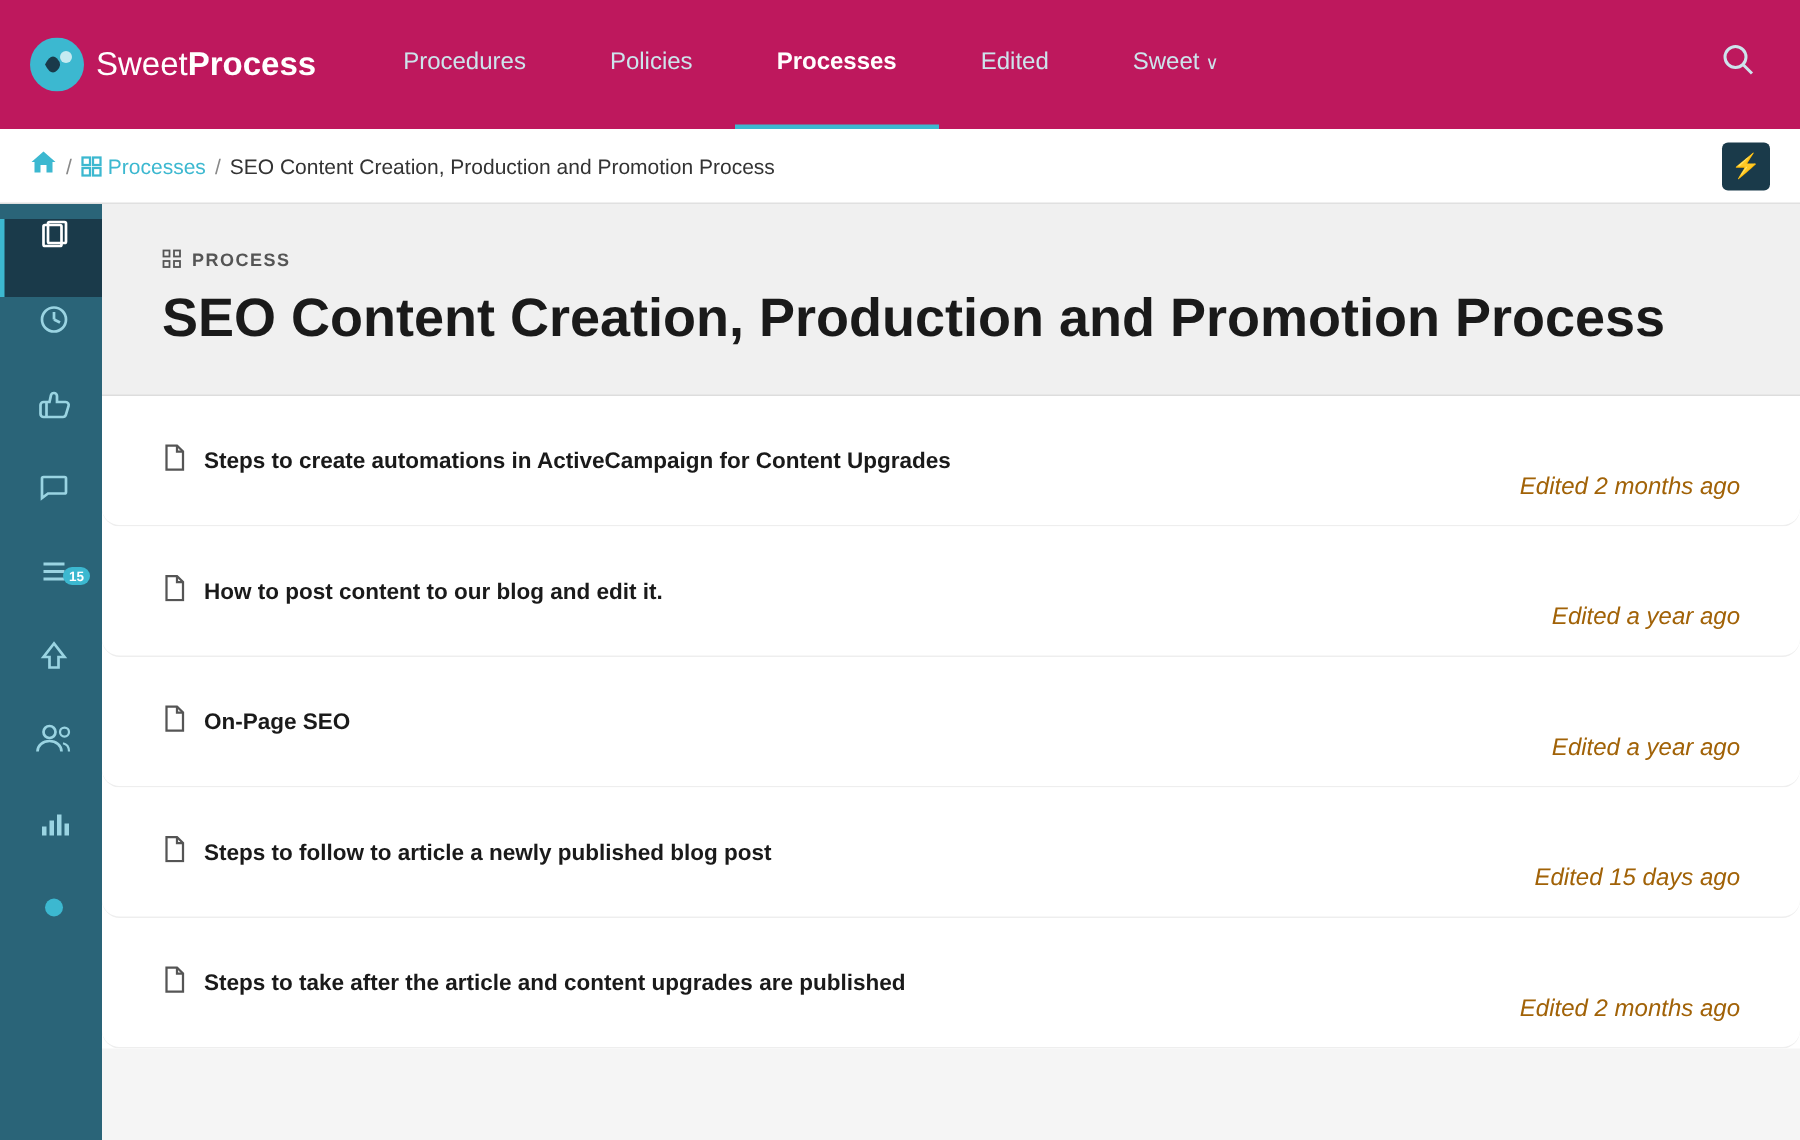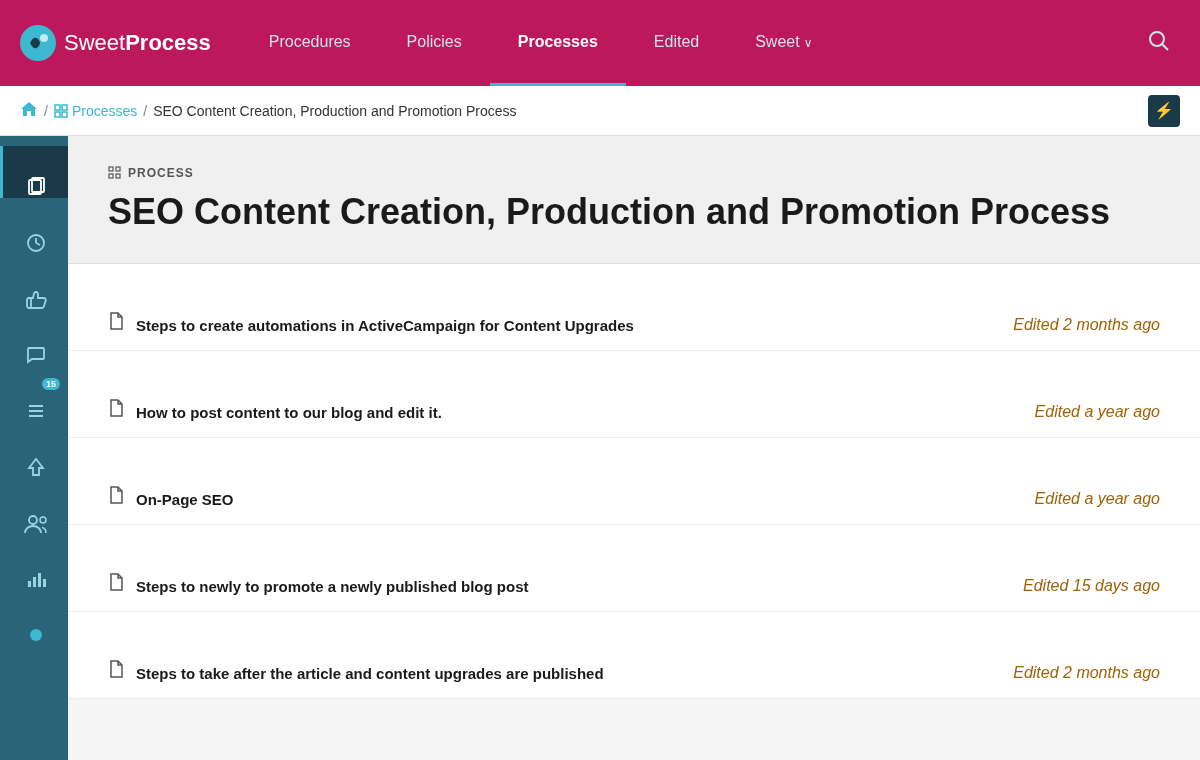--- a/index.html
+++ b/index.html
@@ -129,21 +129,21 @@
       flex-direction: column;
       align-items: center;
       padding-top: 10px;
       gap: 4px;
       flex-shrink: 0;
     }
     .sidebar-item {
       width: 68px;
       height: 52px;
       display: flex;
-      align-items: flex-end;
+      align-items: flex-start;
       justify-content: center;
       cursor: pointer;
       color: #9ad4e2;
       font-size: 20px;
       position: relative;
       border-left: 3px solid transparent;
     }
     .sidebar-item.active {
       background: #1a3a4a;
       color: #fff;
@@ -193,24 +193,25 @@
       color: #1a1a1a;
       line-height: 1.2;
     }
 
     
     .procedure-list {
       background: #fff;
     }
     .procedure-item {
       display: flex;
-      align-items: flex-end;
+      align-items: center;
       padding: 16px 40px;
       border-bottom: 1px solid #eee;
       cursor: pointer;
+      border-radius: 12px;
     }
     .procedure-icon {
       color: #555;
       font-size: 16px;
       margin-right: 12px;
       flex-shrink: 0;
     }
     .procedure-name {
       font-size: 15px;
       font-weight: 700;
@@ -395,21 +396,21 @@
         <span class="procedure-edited">Edited a year ago</span>
       </div>
 
       <div class="procedure-item">
         <span class="procedure-icon">
           <svg width="16" height="18" viewBox="0 0 16 18">
             <path d="M3 1h7l4 4v12H3V1z" fill="none" stroke="#555" stroke-width="1.5"></path>
             <polyline points="10,1 10,5 14,5" fill="none" stroke="#555" stroke-width="1.5"></polyline>
           </svg>
         </span>
-        <span class="procedure-name">Steps to newly to promote a newly published blog post</span>
+        <span class="procedure-name">Steps to follow to article a newly published blog post</span>
         <span class="procedure-edited">Edited 15 days ago</span>
       </div>
 
       <div class="procedure-item">
         <span class="procedure-icon">
           <svg width="16" height="18" viewBox="0 0 16 18">
             <path d="M3 1h7l4 4v12H3V1z" fill="none" stroke="#555" stroke-width="1.5"></path>
             <polyline points="10,1 10,5 14,5" fill="none" stroke="#555" stroke-width="1.5"></polyline>
           </svg>
         </span>

